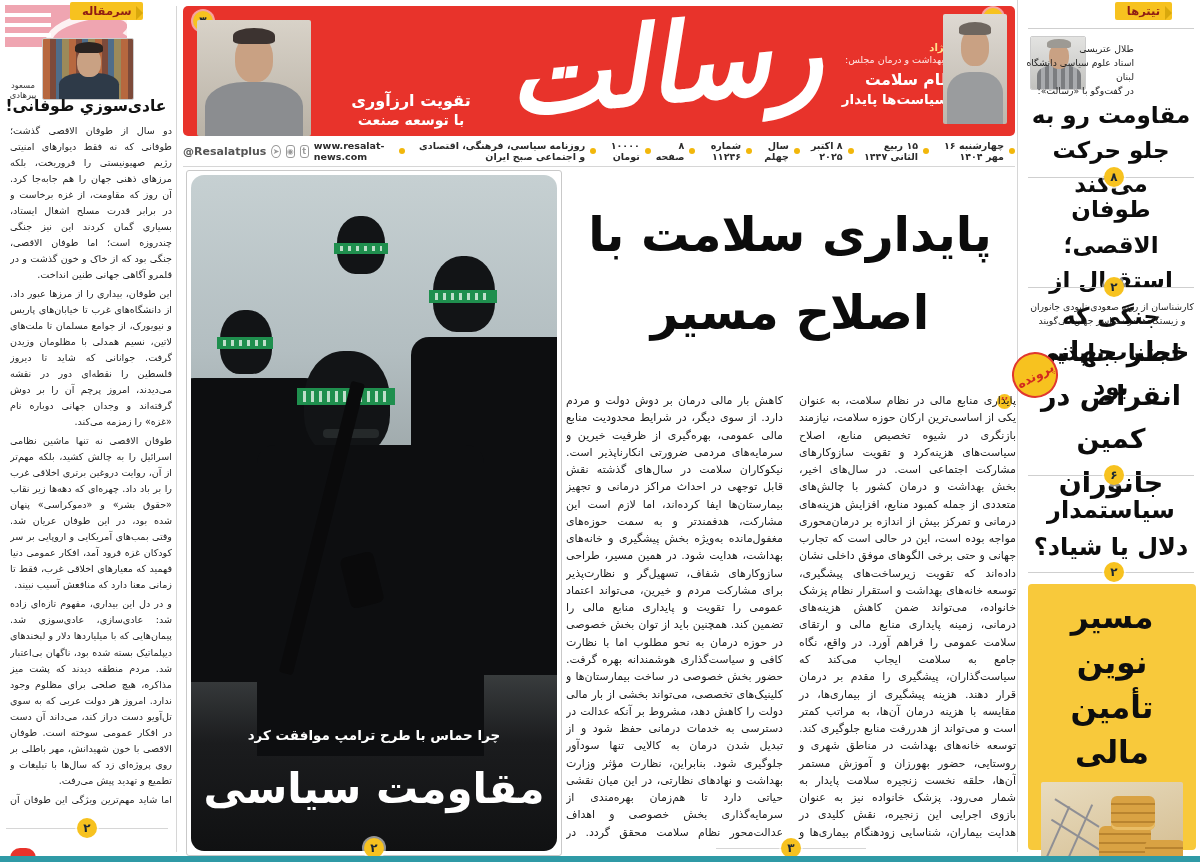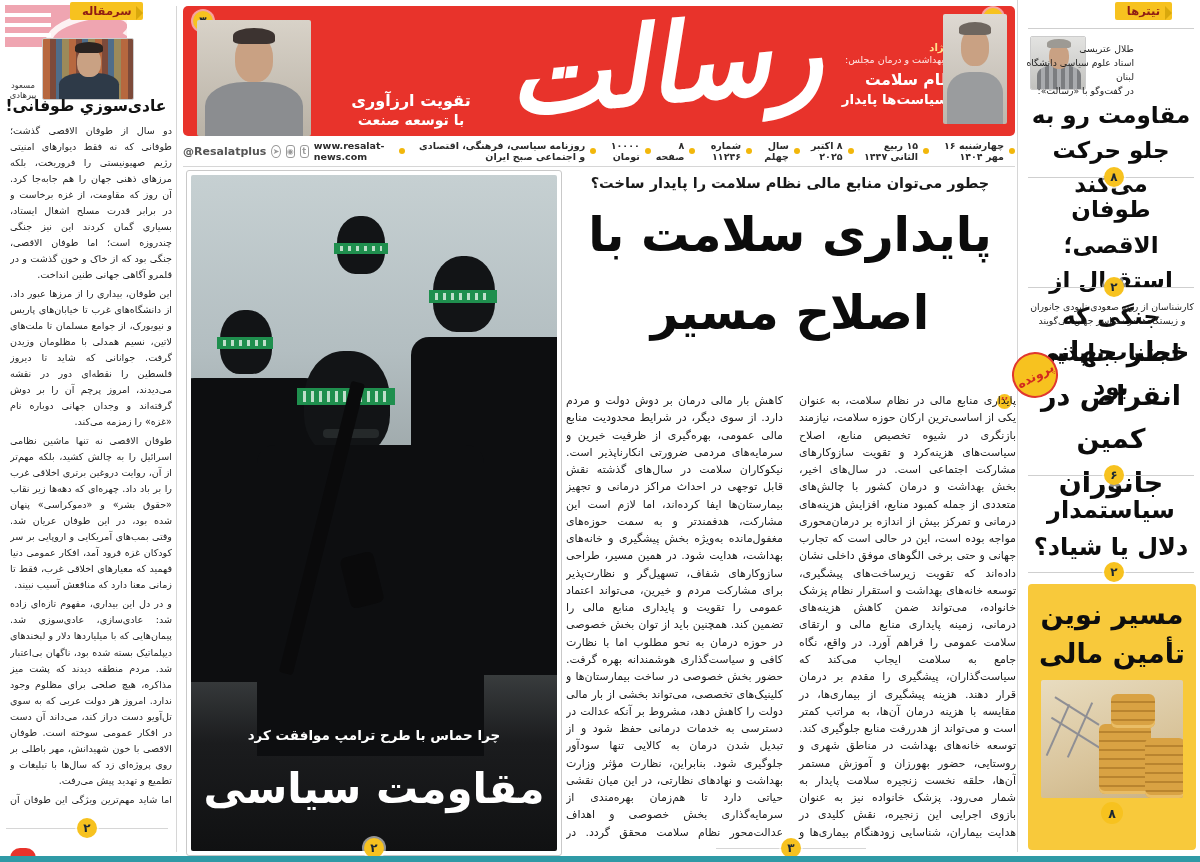--- a/index.html
+++ b/index.html
@@ -63,21 +63,21 @@
   #main-headline { left:565px; top:196px; width:450px; text-align:center;
       font-size:48px; font-weight:bold; color:#0c0c0c; line-height:1.62; letter-spacing:-1px; }
   #main-body { left:566px; top:392px; width:450px; height:452px; overflow:hidden;
       column-count:2; column-gap:16px; font-size:11px; line-height:1.57; text-align:justify; color:#1c1c1c; }
   #main-orn { left:997px; top:394px; width:15px; height:15px; border-radius:50%; background:#f7c21f;
       color:#d23a22; font-size:10px; font-weight:bold; text-align:center; line-height:14px; }
 
   
   #main-photo-frame { left:186px; top:170px; width:376px; height:686px; background:#fff;
       border:1px solid #c9c9c9; border-radius:3px; padding:4px; }
-  #main-photo { position:relative; width:100%; height:100%; overflow:hidden; border-radius:2px;
+  #main-photo { position:relative; width:100%; height:100%; overflow:hidden; border-radius:13px;
       background:linear-gradient(180deg,#c6d0d2 0%,#b3bec1 26%,#97a1a3 48%,#4a4f50 68%,#1b1c1e 84%,#101112 100%); }
   .fig { position:absolute; background:#121416; border-radius:46% 46% 38% 38%; }
   .band { position:absolute; background:#1f8f4e; }
   .band .scrip { position:absolute; inset:3px 6px; background:repeating-linear-gradient(90deg,#e8f3ea 0 3px,transparent 3px 8px); opacity:.8; }
   .eyes { position:absolute; background:#57606247; border-radius:4px; }
   .torso { position:absolute; background:#0d0e10; border-radius:18px 18px 0 0; }
   .rifle { position:absolute; background:#0a0a0b; border-radius:3px; }
   #photo-caption-kicker { position:absolute; left:0; right:0; bottom:108px; text-align:center;
       color:#fff; font-size:13.5px; font-weight:bold; }
   #photo-caption-headline { position:absolute; left:0; right:0; bottom:38px; text-align:center;
@@ -87,21 +87,21 @@
   #sidebar { left:1022px; top:0; width:178px; height:824px; }
   .sb-head { position:absolute; width:172px; right:3px; text-align:center; font-weight:bold; color:#0d0d0d; }
   .sb-credit { position:absolute; font-size:9.3px; line-height:1.5; color:#222; white-space:pre-line; }
   .sb-sep { position:absolute; right:6px; width:166px; height:1px; background:#cfcfcf; }
   #pv-badge { position:absolute; left:-10px; top:352px; width:46px; height:46px; border-radius:50%;
       background:#f7c21f; border:2px solid #e0372e; color:#d22b1e; font-weight:bold; font-size:12.5px;
       display:flex; align-items:center; justify-content:center; transform:rotate(-28deg); }
   #finance-box { position:absolute; right:4px; top:584px; width:168px; height:266px;
       background:#f8c93b; border-radius:4px; padding:9px 7px; text-align:center; }
   #finance-kicker { font-size:10.8px; font-weight:bold; color:#262626; line-height:1.5; }
-  #finance-headline { font-size:27px; font-weight:bold; color:#0e0e0e; line-height:1.45; margin-top:2px; }
+  #finance-headline { font-size:31px; font-weight:bold; color:#0e0e0e; line-height:1.45; margin-top:2px; }
   #coins-art { position:relative; width:142px; height:118px; margin:7px auto 4px;
       background:linear-gradient(160deg,#e8dcc0,#d9c49b 60%,#c9b183); overflow:hidden; border-radius:2px; }
   .coinstack { position:absolute; background:repeating-linear-gradient(180deg,#d9a243 0 7px,#b9842f 7px 9px);
       border-radius:6px; box-shadow:0 -3px 0 #e9bd66 inset; }
   .cartline { position:absolute; background:#8f8f94; }
 
   .fbadge { width:22px; height:22px; border-radius:50%; background:#f7c21f; color:#1c2733;
       font-weight:bold; font-size:12.5px; display:flex; align-items:center; justify-content:center; margin:2px auto 0; }
 
   #teal-bar { left:0; top:856px; width:1200px; height:6px; background:#2f9aa6; }
@@ -223,21 +223,20 @@
       <div class="torso" style="left:18%; top:40%; width:62%; height:46%;"></div>
       <div class="rifle" style="left:34%; top:30%; width:14px; height:300px; transform:rotate(14deg);"></div>
       <div class="rifle" style="left:42%; top:56%; width:34px; height:52px; transform:rotate(-14deg); border-radius:6px;"></div>
 
       <div id="photo-caption-kicker">چرا حماس با طرح ترامپ موافقت کرد</div>
       <div id="photo-caption-headline">مقاومت سیاسی</div>
     </div>
   </div>
   <div class="badge" style="left:364px; top:838px;">۲</div>
 
-  <div id="main-kicker" class="abs">چطور می‌توان منابع مالی نظام سلامت را پایدار ساخت؟</div>
   <div id="main-headline" class="abs">پایداری سلامت با اصلاح مسیر</div>
   <div id="main-orn" class="abs">٬٬</div>
   <div id="main-body" class="abs">پایداری منابع مالی در نظام سلامت، به عنوان یکی از اساسی‌ترین ارکان حوزه سلامت، نیازمند بازنگری در شیوه تخصیص منابع، اصلاح سیاست‌های هزینه‌کرد و تقویت سازوکارهای مشارکت اجتماعی است. در سال‌های اخیر، بخش بهداشت و درمان کشور با چالش‌های متعددی از جمله کمبود منابع، افزایش هزینه‌های درمانی و تمرکز بیش از اندازه بر درمان‌محوری مواجه بوده است، این در حالی است که تجارب جهانی و حتی برخی الگوهای موفق داخلی نشان داده‌اند که تقویت زیرساخت‌های پیشگیری، توسعه خانه‌های بهداشت و استقرار نظام پزشک خانواده، می‌تواند ضمن کاهش هزینه‌های درمانی، زمینه پایداری منابع مالی و ارتقای سلامت عمومی را فراهم آورد. در واقع، نگاه جامع به سلامت ایجاب می‌کند که سیاست‌گذاران، پیشگیری را مقدم بر درمان قرار دهند. هزینه پیشگیری از بیماری‌ها، در مقایسه با هزینه درمان آن‌ها، به مراتب کمتر است و می‌تواند از هدررفت منابع جلوگیری کند. توسعه خانه‌های بهداشت در مناطق شهری و روستایی، حضور بهورزان و آموزش مستمر آن‌ها، حلقه نخست زنجیره سلامت پایدار به شمار می‌رود. پزشک خانواده نیز به عنوان بازوی اجرایی این زنجیره، نقش کلیدی در هدایت بیماران، شناسایی زودهنگام بیماری‌ها و کاهش بار مالی درمان بر دوش دولت و مردم دارد. از سوی دیگر، در شرایط محدودیت منابع مالی عمومی، بهره‌گیری از ظرفیت خیرین و سرمایه‌های مردمی ضرورتی انکارناپذیر است. نیکوکاران سلامت در سال‌های گذشته نقش قابل توجهی در احداث مراکز درمانی و تجهیز بیمارستان‌ها ایفا کرده‌اند، اما لازم است این مشارکت، هدفمندتر و به سمت حوزه‌های مغفول‌مانده به‌ویژه بخش پیشگیری و خانه‌های بهداشت، هدایت شود. در همین مسیر، طراحی سازوکارهای شفاف، تسهیل‌گر و نظارت‌پذیر برای مشارکت مردم و خیرین، می‌تواند اعتماد عمومی را تقویت و پایداری منابع مالی را تضمین کند. همچنین باید از توان بخش خصوصی در حوزه درمان به نحو مطلوب اما با نظارت کافی و سیاست‌گذاری هوشمندانه بهره گرفت. حضور بخش خصوصی در ساخت بیمارستان‌ها و کلینیک‌های تخصصی، می‌تواند بخشی از بار مالی دولت را کاهش دهد، مشروط بر آنکه عدالت در دسترسی به خدمات درمانی حفظ شود و از تبدیل شدن درمان به کالایی تنها سودآور جلوگیری شود. بنابراین، نظارت مؤثر وزارت بهداشت و نهادهای نظارتی، در این میان نقشی حیاتی دارد تا هم‌زمان بهره‌مندی از سرمایه‌گذاری بخش خصوصی و اهداف عدالت‌محور نظام سلامت محقق گردد. در حقیقت باید بگوییم که نظام سلامت زمانی به پایداری واقعی دست می‌یابد که منابع مالی در اولویت باشد، منابع مردمی به خدمت گرفته شود و نظارت بر بخش خصوصی به شکلی کارآمد اعمال گردد.</div>
   <div class="hairline hline abs" style="left:716px; top:848px; width:150px;"></div>
   <div class="badge" style="left:781px; top:838px;">۳</div>
 
   <div id="sidebar" class="abs">
     <div class="tag" style="right:28px; top:2px;">تیترها</div>
     <div class="sb-sep" style="top:28px;"></div>
 

